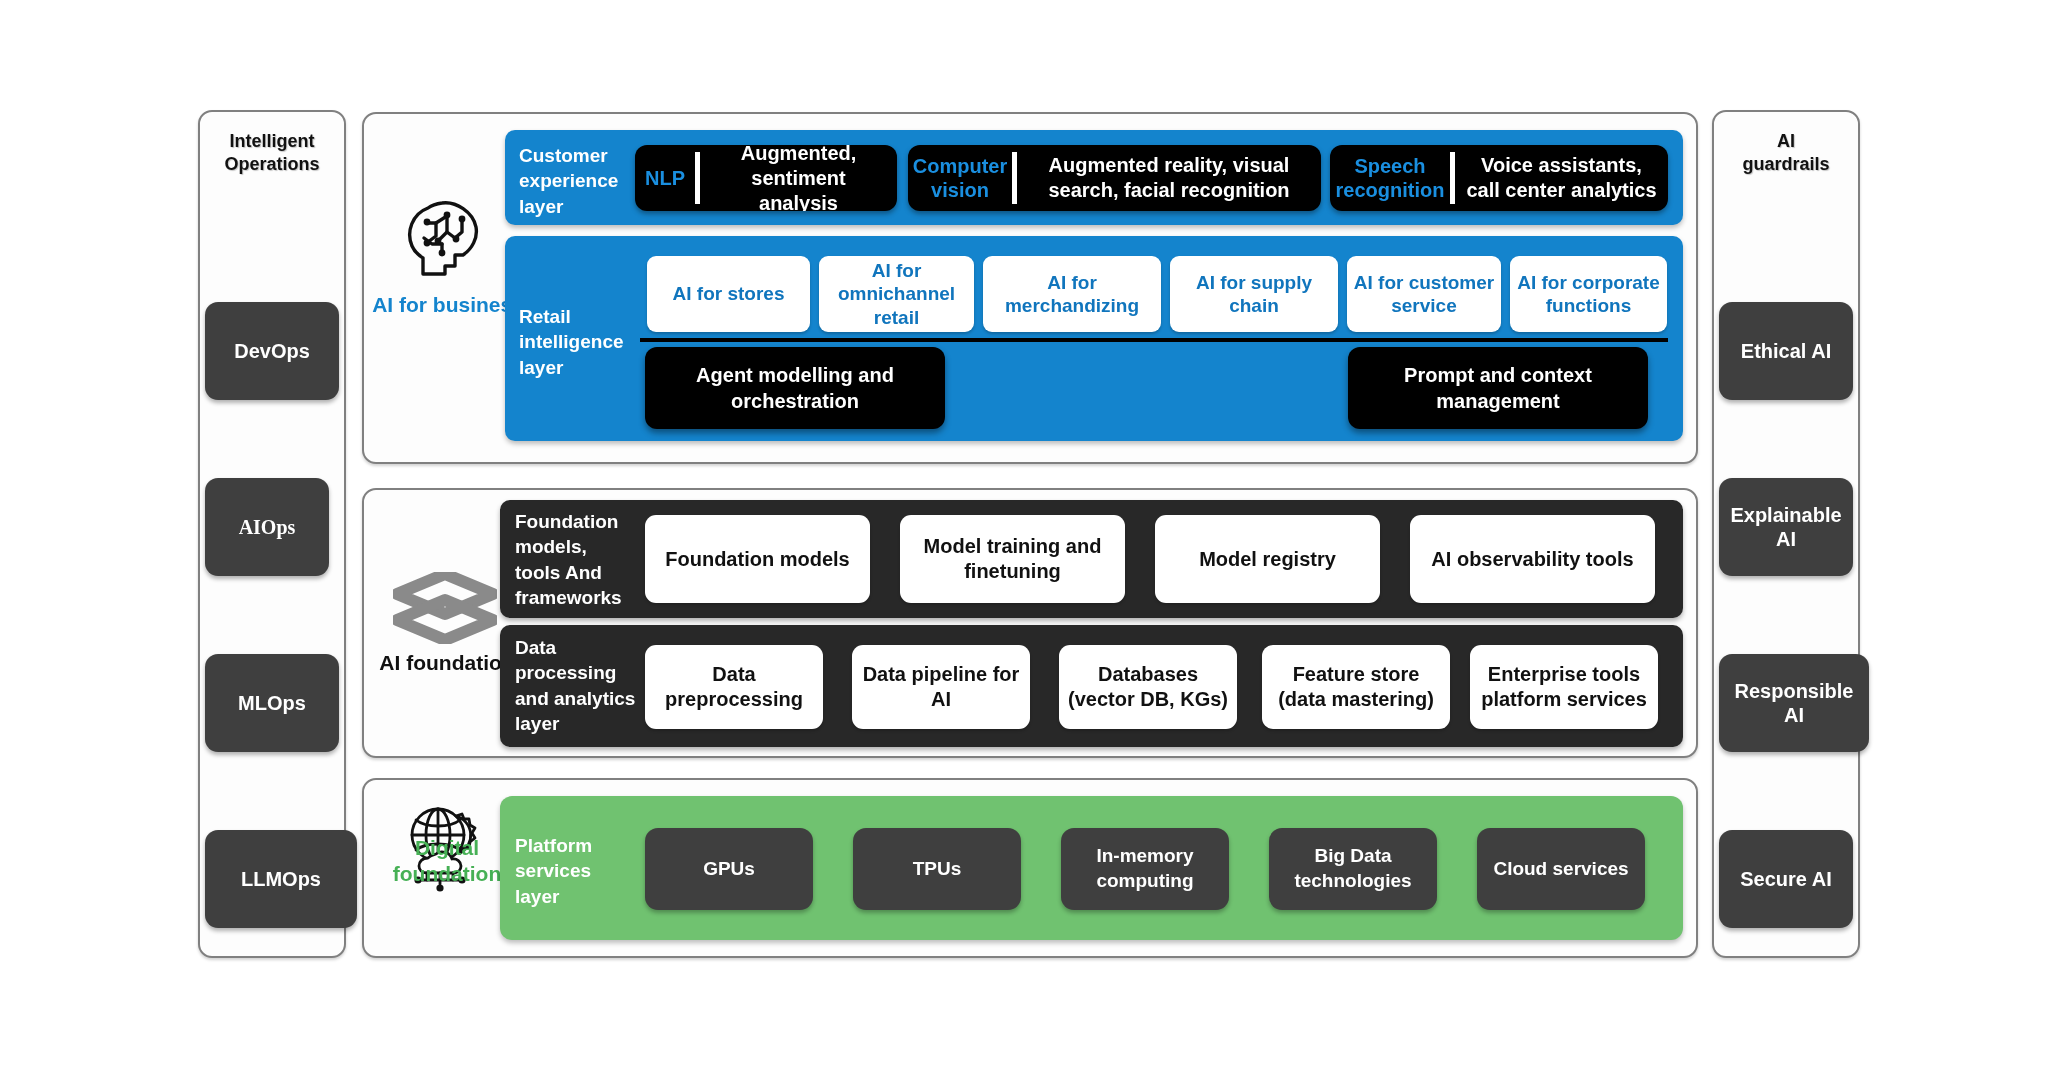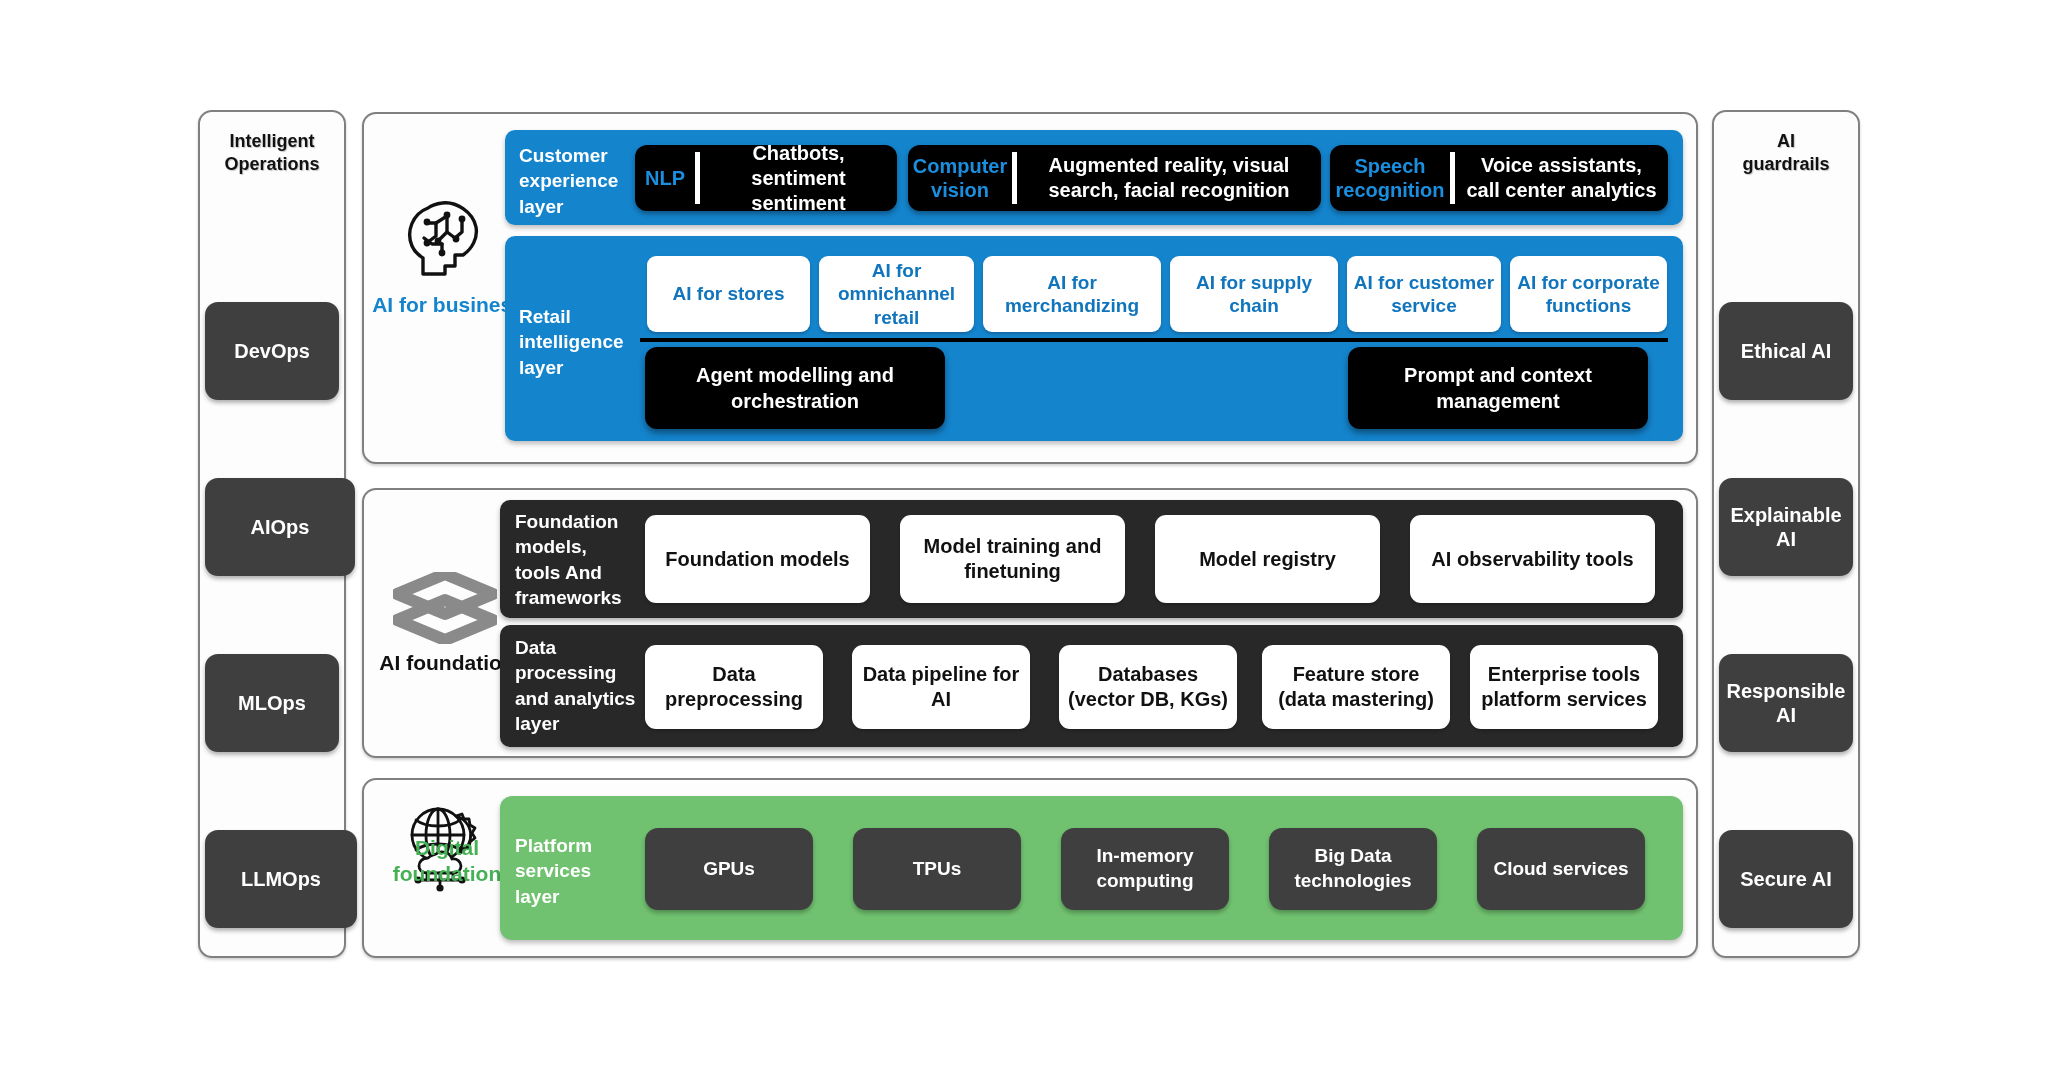--- a/index.html
+++ b/index.html
@@ -217,21 +217,21 @@
 
   <div class="panel" style="left:198px; top:110px; width:148px; height:848px;">
     <div class="rail-title" style="top:18px;">
       <span>Intelligent</span><br>
       <span>Operations</span>
     </div>
   </div>
   <div class="pill" style="left:205px; top:302px; width:134px; height:98px;">
     <span>DevOps</span>
   </div>
-  <div class="pill" style="left:205px; top:478px; width:150px; height:98px;">
+  <div class="pill" style="left:205px; top:478px; width:124px; height:98px;font-family:Liberation Serif, serif;">
     <span>AIOps</span>
   </div>
   <div class="pill" style="left:205px; top:654px; width:134px; height:98px;">
     <span>MLOps</span>
   </div>
   <div class="pill" style="left:205px; top:830px; width:152px; height:98px;">
     <span>LLMOps</span>
   </div>
 
   <div class="panel" style="left:1712px; top:110px; width:148px; height:848px;">
@@ -239,21 +239,21 @@
       <span>AI</span><br>
       <span>guardrails</span>
     </div>
   </div>
   <div class="pill" style="left:1719px; top:302px; width:134px; height:98px;">
     <span>Ethical AI</span>
   </div>
   <div class="pill" style="left:1719px; top:478px; width:134px; height:98px;">
     <span>Explainable AI</span>
   </div>
-  <div class="pill" style="left:1719px; top:654px; width:134px; height:98px;">
+  <div class="pill" style="left:1719px; top:654px; width:150px; height:98px;">
     <span>Responsible AI</span>
   </div>
   <div class="pill" style="left:1719px; top:830px; width:134px; height:98px;">
     <span>Secure AI</span>
   </div>
 
   <div class="panel" style="left:362px; top:112px; width:1336px; height:352px;"></div>
 
   <div class="seg-icon" style="left:398px; top:192px; width:104px; height:92px;">
     <svg viewBox="0 0 104 92" width="104" height="92">
@@ -284,21 +284,21 @@
   </div>
 
   <div class="blue-band" style="left:505px; top:130px; width:1178px; height:95px;"></div>
   <div class="band-label" style="left:519px; top:143px; width:110px;">
     <span>Customer experience layer</span>
   </div>
 
   <div class="blk" style="left:635px; top:145px; width:262px; height:66px;">
     <span class="lead" style="width:60px;">NLP</span>
     <span class="divider"></span>
-    <span class="body">Chatbots, sentiment sentiment</span>
+    <span class="body">Augmented, sentiment analysis</span>
   </div>
 
   <div class="blk" style="left:908px; top:145px; width:413px; height:66px;">
     <span class="lead" style="width:104px;">Computer vision</span>
     <span class="divider"></span>
     <span class="body">Augmented reality, visual search, facial recognition</span>
   </div>
 
   <div class="blk" style="left:1330px; top:145px; width:338px; height:66px;">
     <span class="lead" style="width:120px;">Speech recognition</span>

